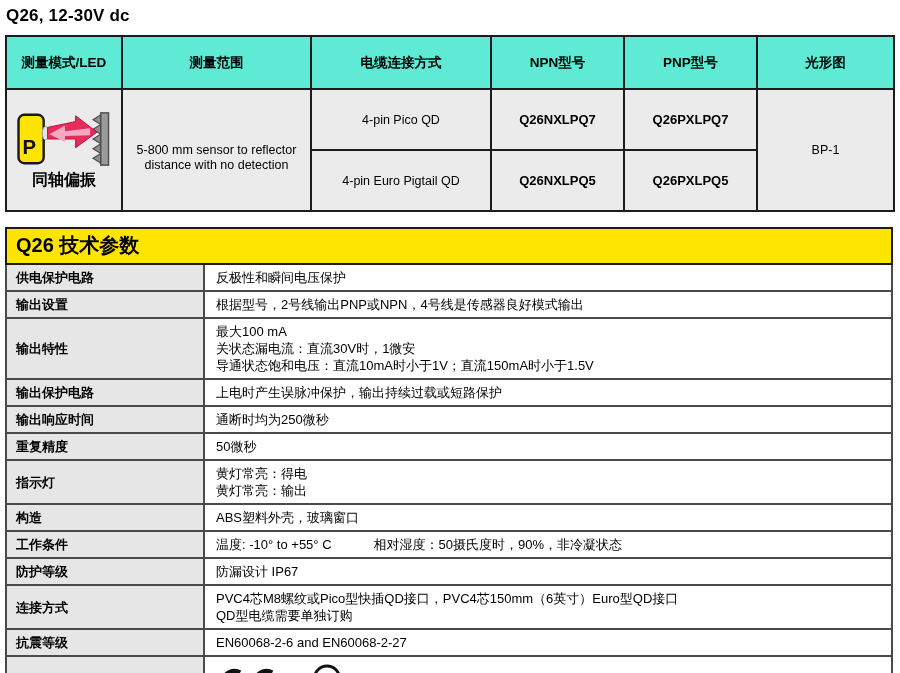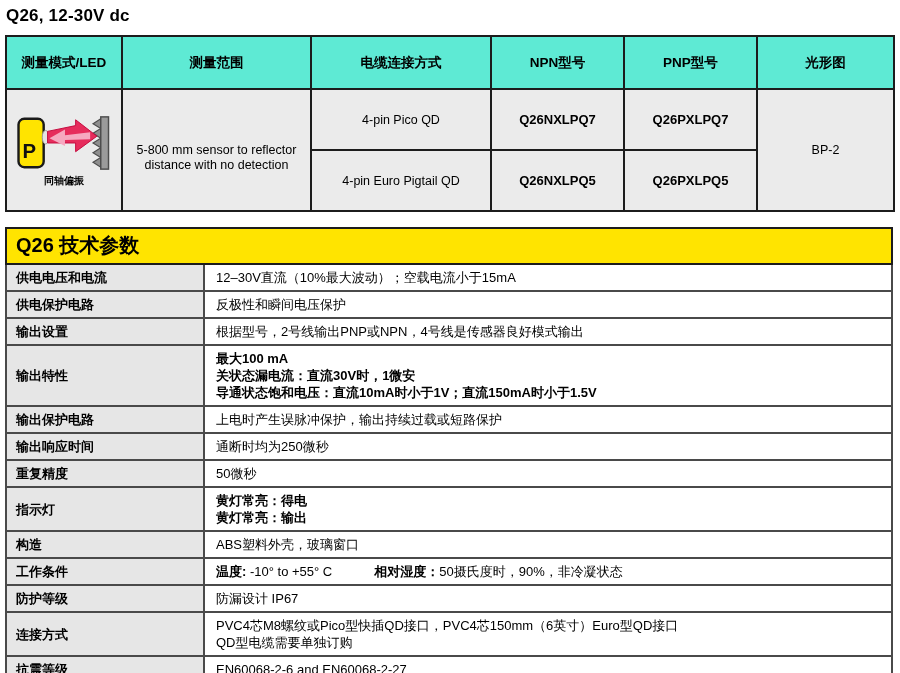--- a/index.html
+++ b/index.html
@@ -7,31 +7,31 @@
   .page{padding:4px 7px 0 5px;}
   .doc-title{font-size:17px;font-weight:bold;margin:2px 0 9px 1px;letter-spacing:0.2px;}
 
   
   table{border-collapse:collapse;table-layout:fixed;}
   table.sel{width:888px;}
   table.sel th{background:#5eead4;border:2px solid #1c1c1c;font-size:13.5px;font-weight:bold;height:51px;text-align:center;padding:0 4px;}
   table.sel td{border:2px solid #1c1c1c;background:#EBEBEB;text-align:center;vertical-align:middle;font-size:12.5px;height:43px;padding:8px 6px;}
   table.sel td.model{font-weight:bold;font-size:13px;}
   .mode-cell{padding:2px 0 4px 0;}
-  .mode-caption{font-weight:bold;font-size:10px;margin-top:-2px;}
+  .mode-caption{font-weight:bold;font-size:16px;margin-top:-2px;}
   .range-text{font-size:12.5px;line-height:15px;padding:0 6px;margin-top:16px;}
 
   
   .tech-wrap{margin-top:15px;}
   table.tech{width:888px;border:2px solid #2c2c2c;}
   table.tech th.bar{background:#FFE400;border:2px solid #1c1c1c;text-align:left;font-size:20px;font-weight:bold;padding:3px 9px 4px 9px;}
   table.tech td{border:2px solid #4a4a4a;font-size:13px;vertical-align:middle;line-height:17px;}
   table.tech td.lbl{background:#E6E6E6;font-weight:bold;width:192px;padding:4px 6px 4px 9px;}
   table.tech td.val{background:#fff;padding:4px 8px 4px 11px;}
-  .b{font-weight:bold;}
+  .b{font-weight:normal;}
   .seg-gap{margin-left:42px;}
   .cert-row{display:flex;align-items:center;gap:14px;padding:2px 0;}
   svg text{font-family:"Liberation Sans","DejaVu Sans",sans-serif;}
 </style>
 </head>
 <body>
 
 <div class="page">
 
   <div class="doc-title">Q26, 12-30V dc</div>
@@ -68,45 +68,41 @@
             <polygon points="77,20 51,23 51,17 35,26 51,34 51,28 77,27" fill="#F6A8C0"></polygon>
           </svg>
           <div class="mode-caption">同轴偏振</div>
         </td>
         <td rowspan="2">
           <div class="range-text">5-800 mm sensor to reflector distance with no detection</div>
         </td>
         <td>4-pin Pico QD</td>
         <td class="model">Q26NXLPQ7</td>
         <td class="model">Q26PXLPQ7</td>
-        <td rowspan="2">BP-2</td>
+        <td rowspan="2">BP-1</td>
       </tr>
       <tr>
         <td>4-pin Euro Pigtail QD</td>
         <td class="model">Q26NXLPQ5</td>
         <td class="model">Q26PXLPQ5</td>
       </tr>
     </tbody>
   </table>
 
   <div class="tech-wrap">
     <table class="tech">
       <colgroup>
           <col style="width:198px">
           <col>
         </colgroup>
       <tbody>
           <tr>
             <th class="bar" colspan="2">Q26 技术参数</th>
           </tr>
 
-      <tr>
-        <td class="lbl">供电电压和电流</td>
-        <td class="val">12–30V直流（10%最大波动）；空载电流小于15mA</td>
-      </tr>
       <tr>
         <td class="lbl">供电保护电路</td>
         <td class="val">反极性和瞬间电压保护</td>
       </tr>
       <tr>
         <td class="lbl">输出设置</td>
         <td class="val">根据型号，2号线输出PNP或NPN，4号线是传感器良好模式输出</td>
       </tr>
       <tr>
         <td class="lbl">输出特性</td>

